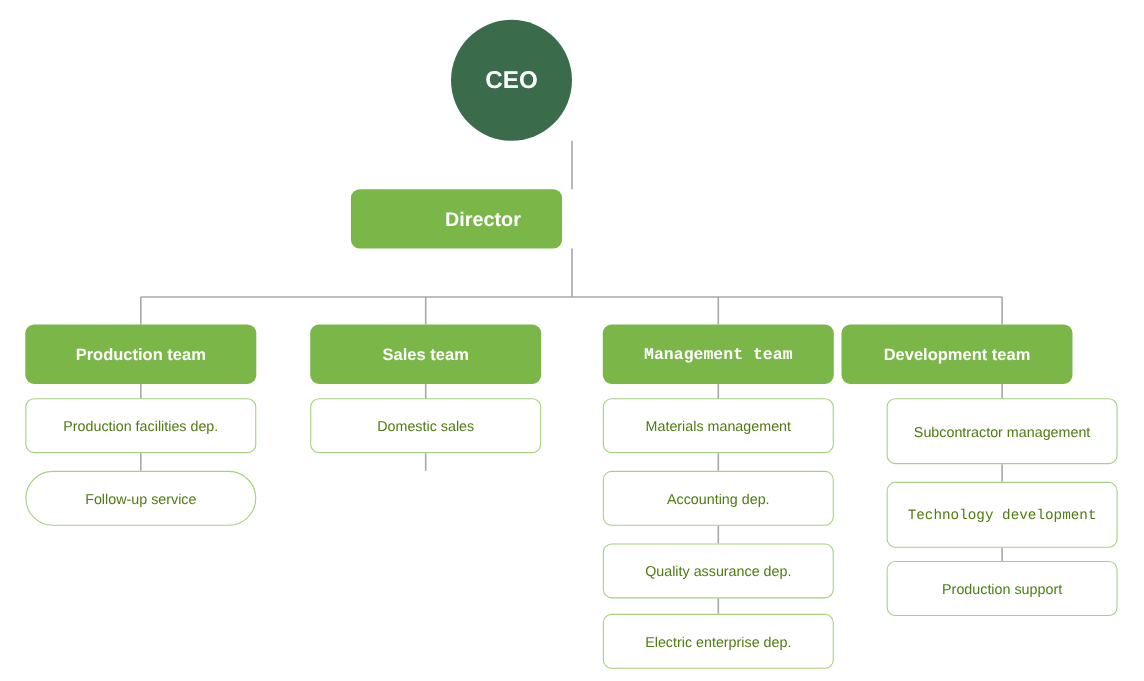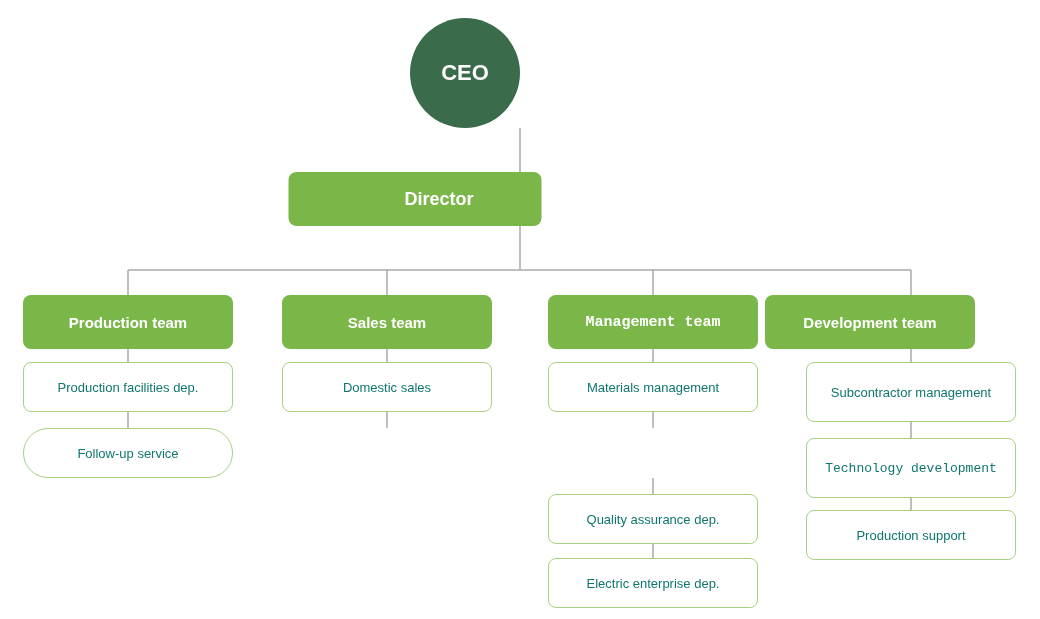--- a/index.html
+++ b/index.html
@@ -37,21 +37,21 @@
       font-size: 22px;
       font-weight: bold;
     }
 
     
     .director-node {
       position: absolute;
       left: 50%;
       transform: translateX(-50%);
       top: 172px;
-      width: 253px;
+      width: 192px;
       height: 54px;
       background: #7ab648;
       border-radius: 8px;
       display: flex;
       align-items: center;
       justify-content: center;
       padding-left: 48px;
     }
     .director-node span {
       color: #fff;
@@ -80,21 +80,21 @@
     .sub-box {
       position: absolute;
       background: #fff;
       border: 1.5px solid #a8d080;
       border-radius: 8px;
       display: flex;
       align-items: center;
       justify-content: center;
     }
     .sub-box span {
-      color: #0f766e;
+      color: #4d7c0f;
       font-size: 13px;
       text-align: center;
       padding: 4px 6px;
     }
 
     
     .connectors {
       position: absolute;
       top: 0; left: 0;
       width: 1040px;
@@ -164,20 +164,23 @@
   <div class="sub-box" style="left:282px; top:362px; width:210px; height:50px;">
     <span>Domestic sales</span>
   </div>
 
   <div class="team-box" style="left:548px; top:295px; width:210px;font-family:Liberation Mono, monospace;">
     <span>Management team</span>
   </div>
   <div class="sub-box" style="left:548px; top:362px; width:210px; height:50px;">
     <span>Materials management</span>
   </div>
+  <div class="sub-box" style="left:548px; top:428px; width:210px; height:50px;">
+    <span>Accounting dep.</span>
+  </div>
   <div class="sub-box" style="left:548px; top:494px; width:210px; height:50px;">
     <span>Quality assurance dep.</span>
   </div>
   <div class="sub-box" style="left:548px; top:558px; width:210px; height:50px;">
     <span>Electric enterprise dep.</span>
   </div>
 
   <div class="team-box" style="left:765px; top:295px; width:210px;">
     <span>Development team</span>
   </div>

